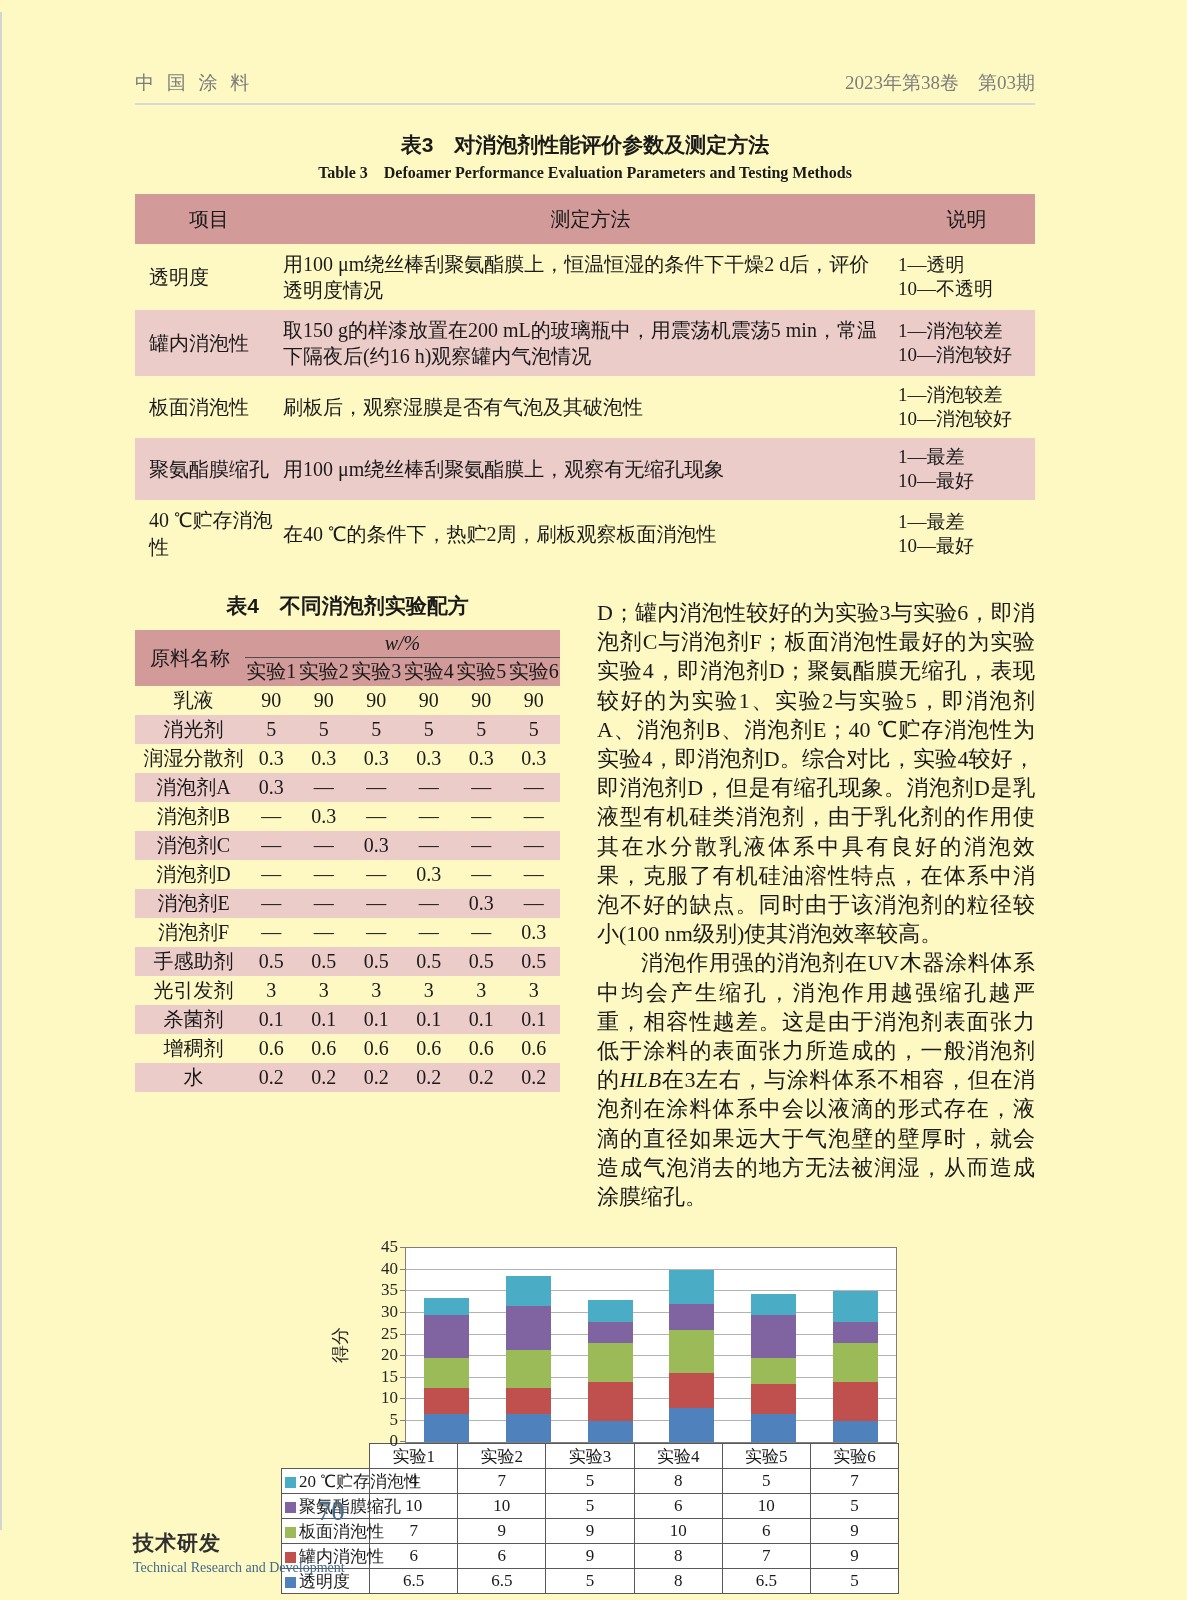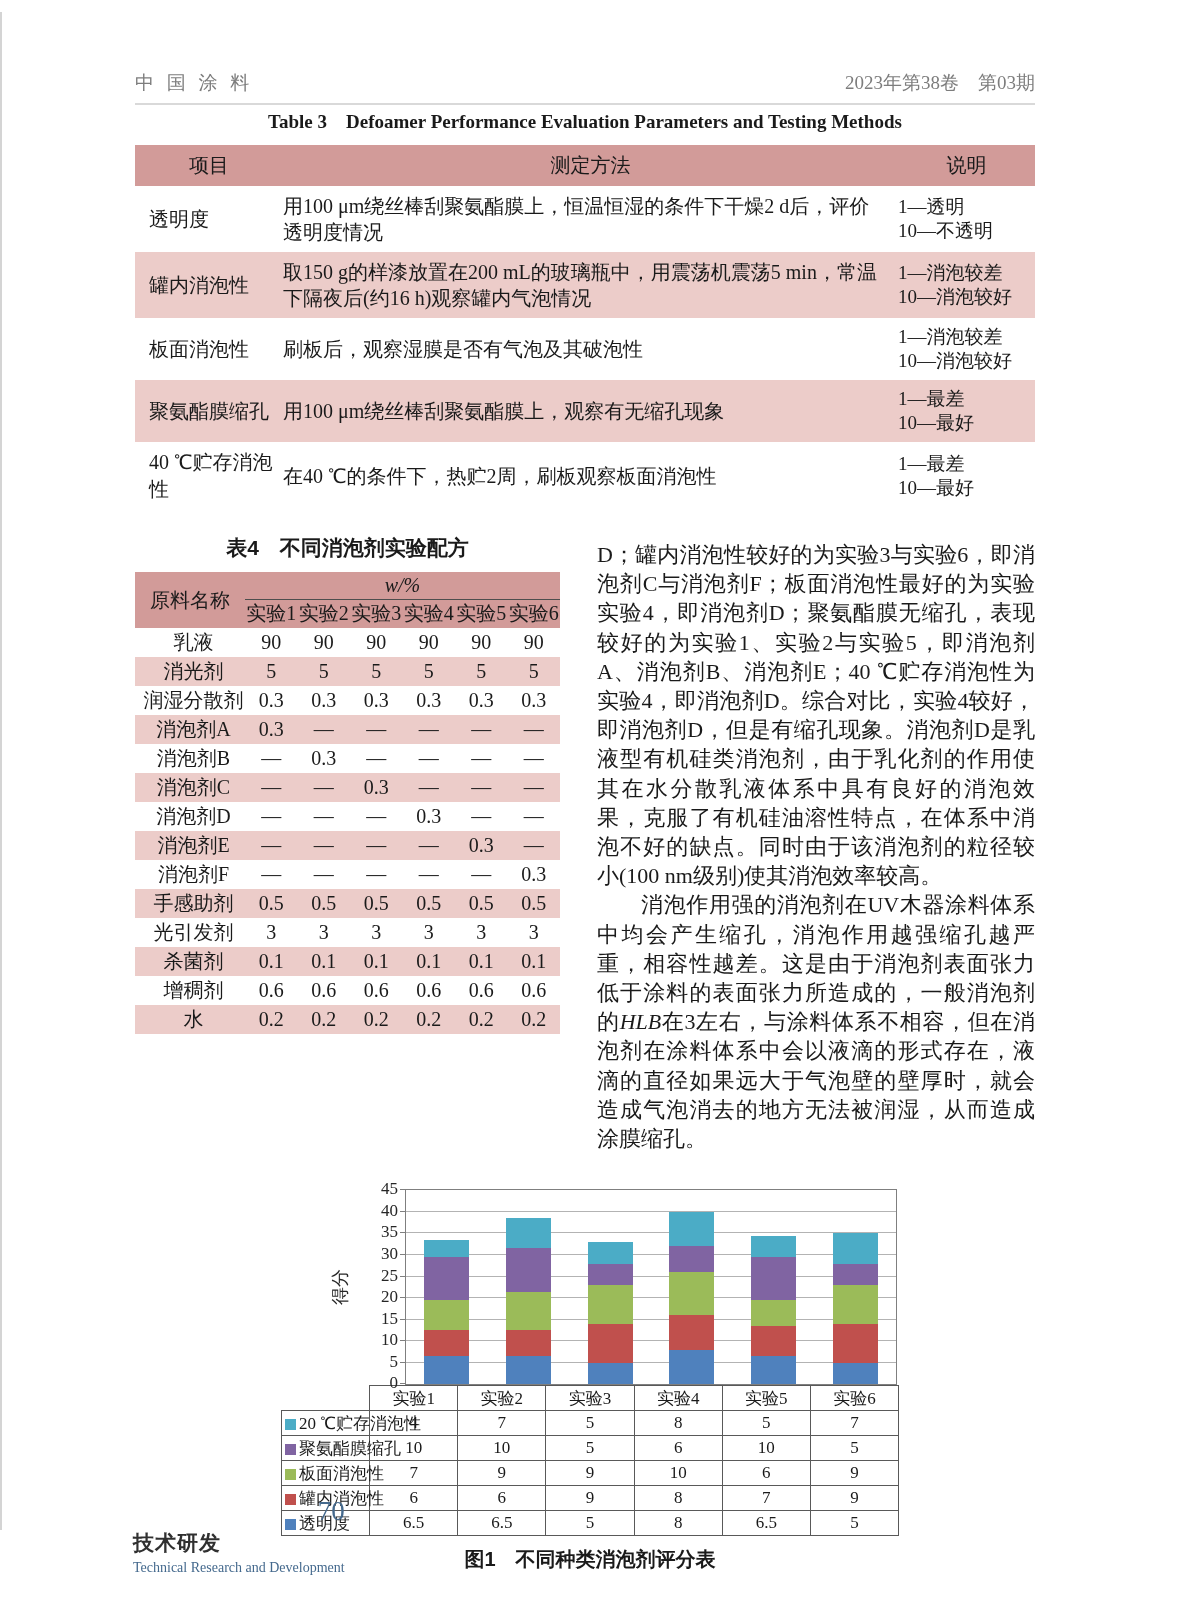--- a/index.html
+++ b/index.html
@@ -1,45 +1,45 @@
 <!DOCTYPE html>
 <html style="--table-header-bg: #d29b99; --table-row-alt-bg: #ecccc9; --header-text: #7d7d7d; --footer-accent: #44698d; --footer-bar: #1d3f66;"><head>
 <meta charset="utf-8">
 <style>
   * { margin: 0; padding: 0; box-sizing: border-box; }
   html, body { background: #9c9c9c; }
   .page {
     position: relative;
     width: 1187px; height: 1600px;
     margin: 0 auto;
-    background: #ffffff;
+    background: #fef9c3;
     font-family: "Liberation Serif", serif;
     color: #1a1a1a;
     overflow: hidden;
   }
   .scan-edge { position: absolute; left: 0; top: 12px; bottom: 70px; width: 2px; background: #d4d4d4; }
   .content { padding: 70px 152px 0 135px; }
 
   
   .page-header {
     display: flex; justify-content: space-between; align-items: flex-end;
     padding-bottom: 7px; border-bottom: 2px solid #d9d9d9;
     color: var(--header-text, #7d7d7d); font-size: 19px;
   }
   .journal-name { letter-spacing: 4px; }
 
   
   .tbl-title-cn { text-align: center; font-weight: bold; font-size: 21px; margin-top: 26px;
     font-family: "Liberation Sans", sans-serif; }
-  .tbl-title-en { text-align: center; font-weight: bold; font-size: 19px; margin-top: 4px; }
+  .tbl-title-en { text-align: center; font-weight: bold; font-size: 16px; margin-top: 4px; }
 
   
   table { border-collapse: collapse; }
   .t3 { width: 900px; margin-top: 10px; font-size: 20px; }
-  .t3 th { background: var(--table-header-bg, #d29b99); font-weight: normal; height: 41px; font-size: 20px; }
+  .t3 th { background: var(--table-header-bg, #d29b99); font-weight: normal; height: 50px; font-size: 20px; }
   .t3 td { padding: 7px 0; vertical-align: middle; }
   .t3 .c-item   { width: 148px; padding-left: 14px; }
   .t3 .c-method { width: 615px; padding-right: 16px; line-height: 26px; }
   .t3 .c-note   { width: 137px; font-size: 19px; line-height: 24px; }
   .t3 tr.rose-light td { background: var(--table-row-alt-bg, #ecccc9); }
 
   
   .two-col { display: flex; margin-top: 24px; }
   .col-left { width: 425px; flex: 0 0 425px; }
   .col-right { flex: 1; margin-left: 37px; }
@@ -103,20 +103,21 @@
 
 <div class="page">
   <div class="scan-edge"></div>
   <div class="content">
 
     <div class="page-header">
       <span class="journal-name">中 国 涂 料</span>
       <span class="issue-info">2023年第38卷　第03期</span>
     </div>
 
+    <div class="tbl-title-cn">表3　对消泡剂性能评价参数及测定方法</div>
     <div class="tbl-title-en">Table 3　Defoamer Performance Evaluation Parameters and Testing Methods</div>
 
     <table class="t3">
       <thead>
         <tr>
           <th>项目</th>
           <th>测定方法</th>
           <th>说明</th>
         </tr>
       </thead>

